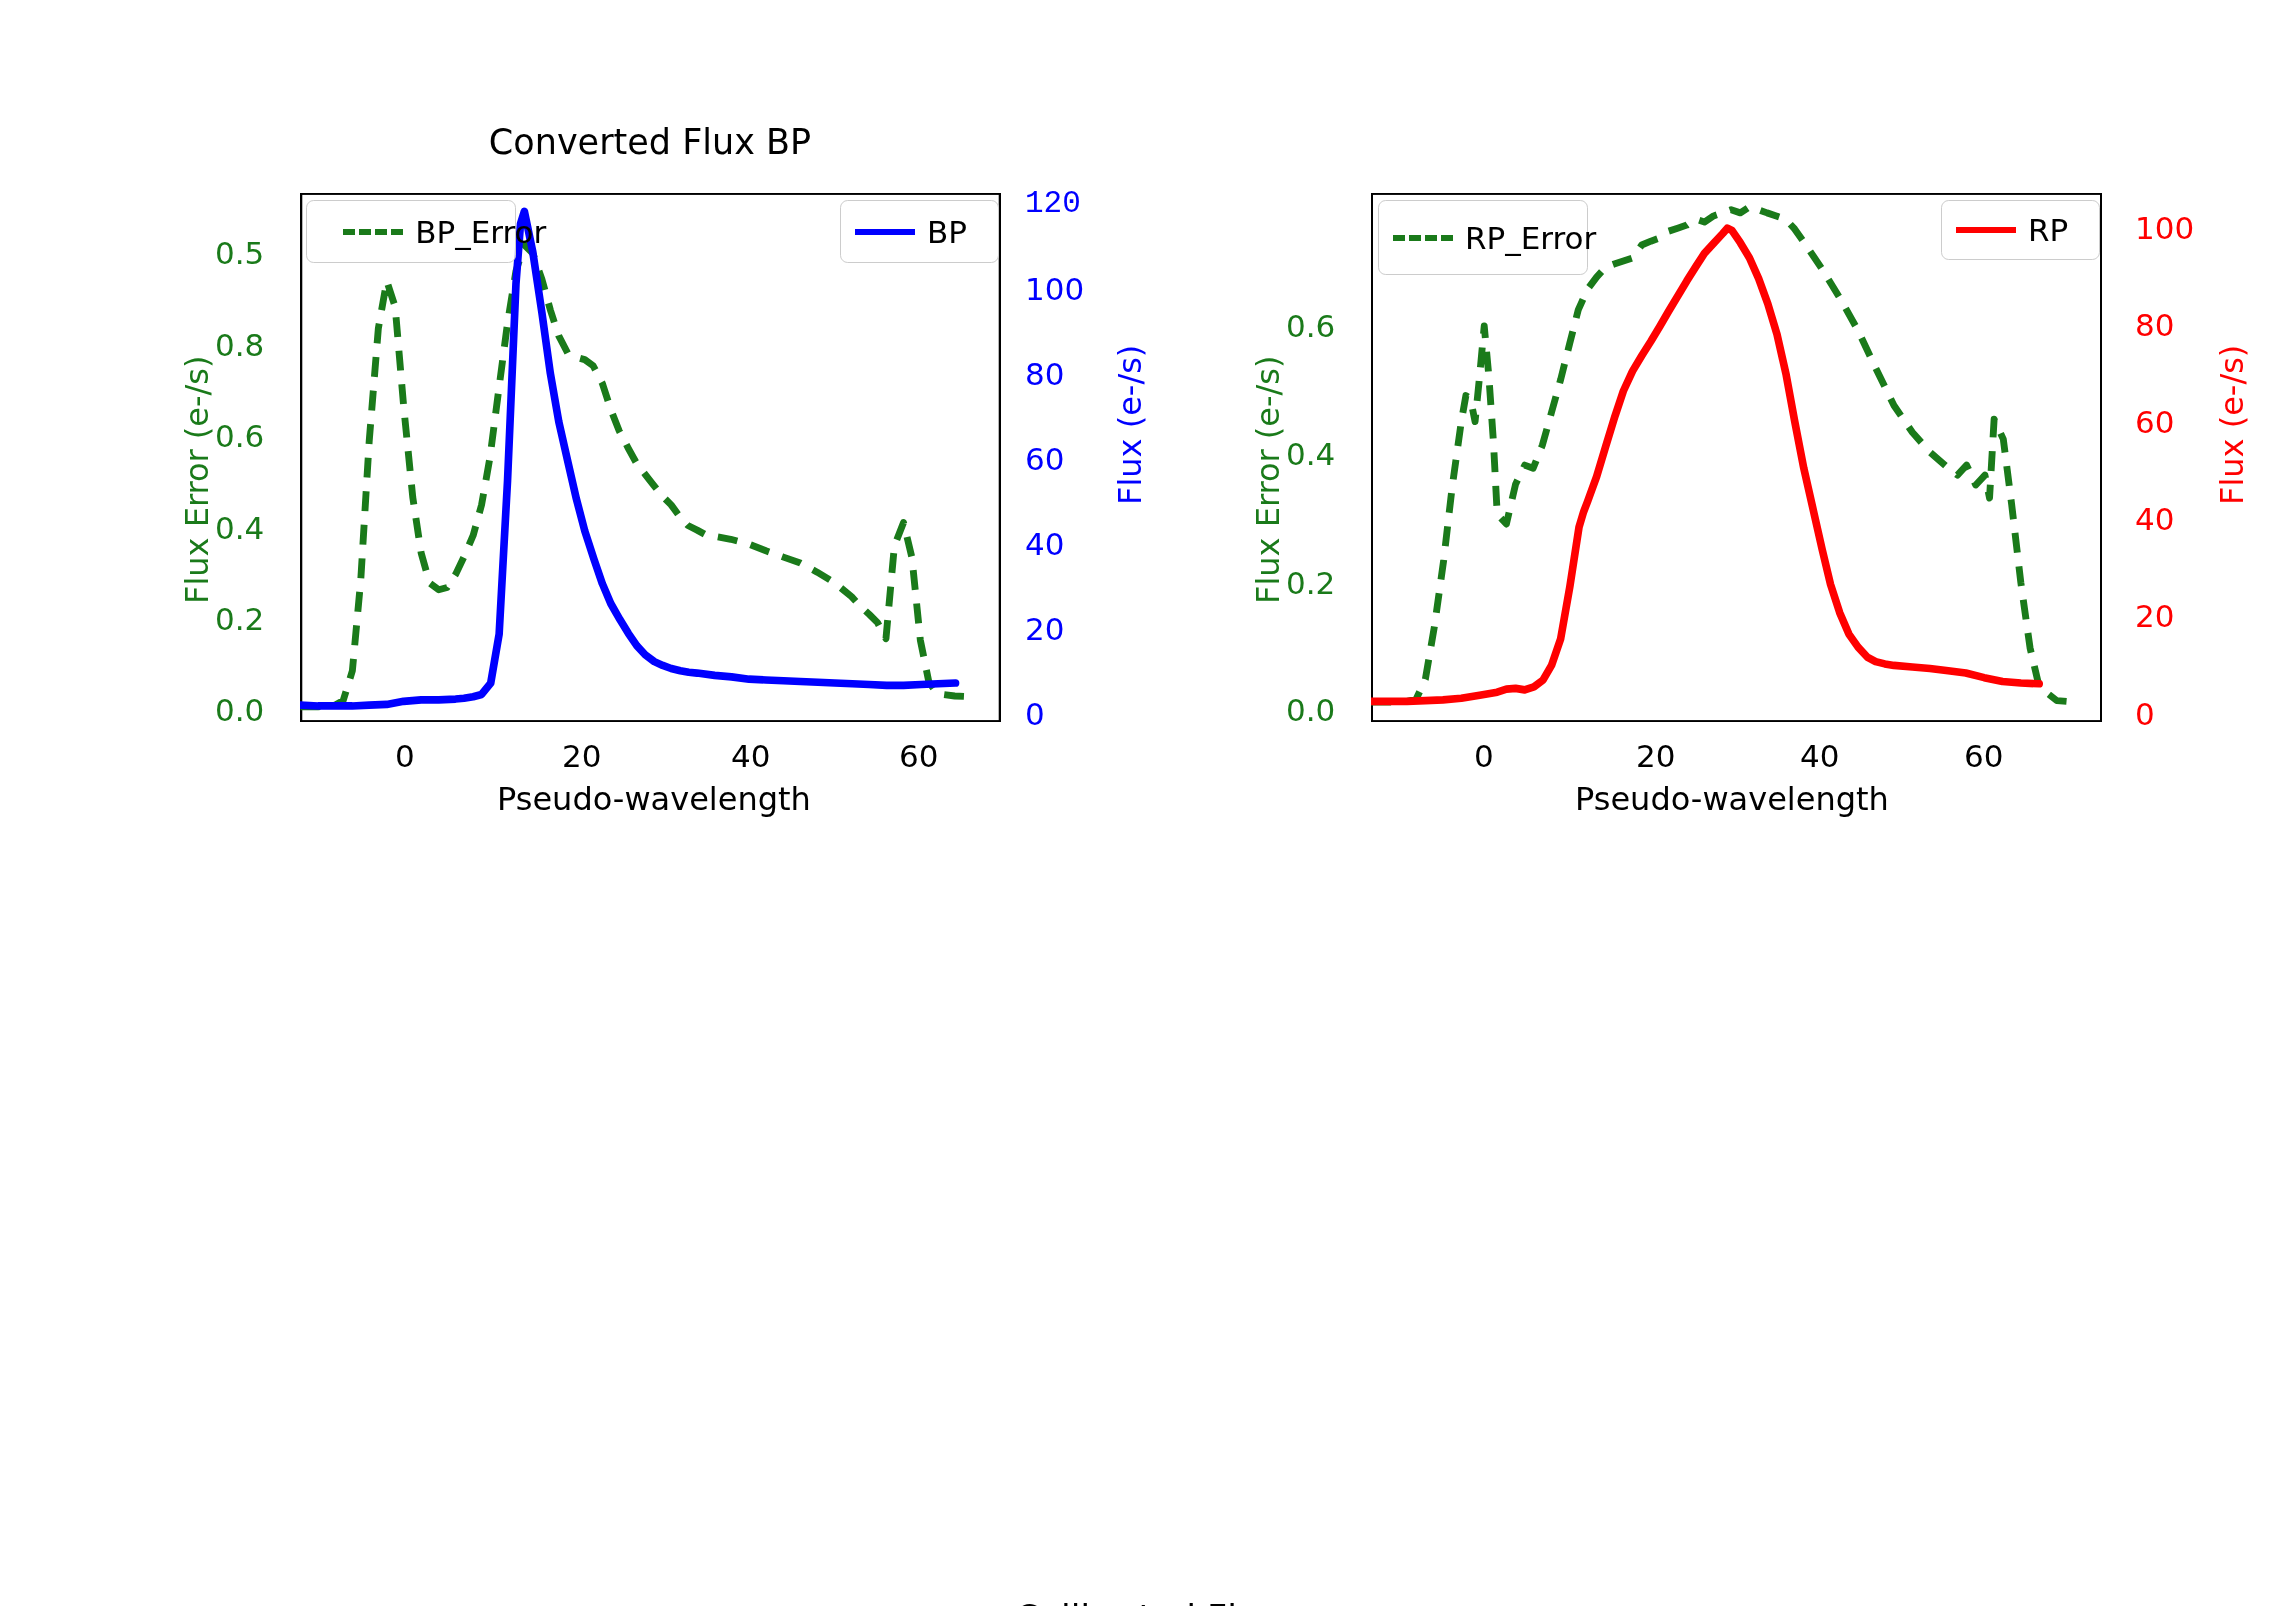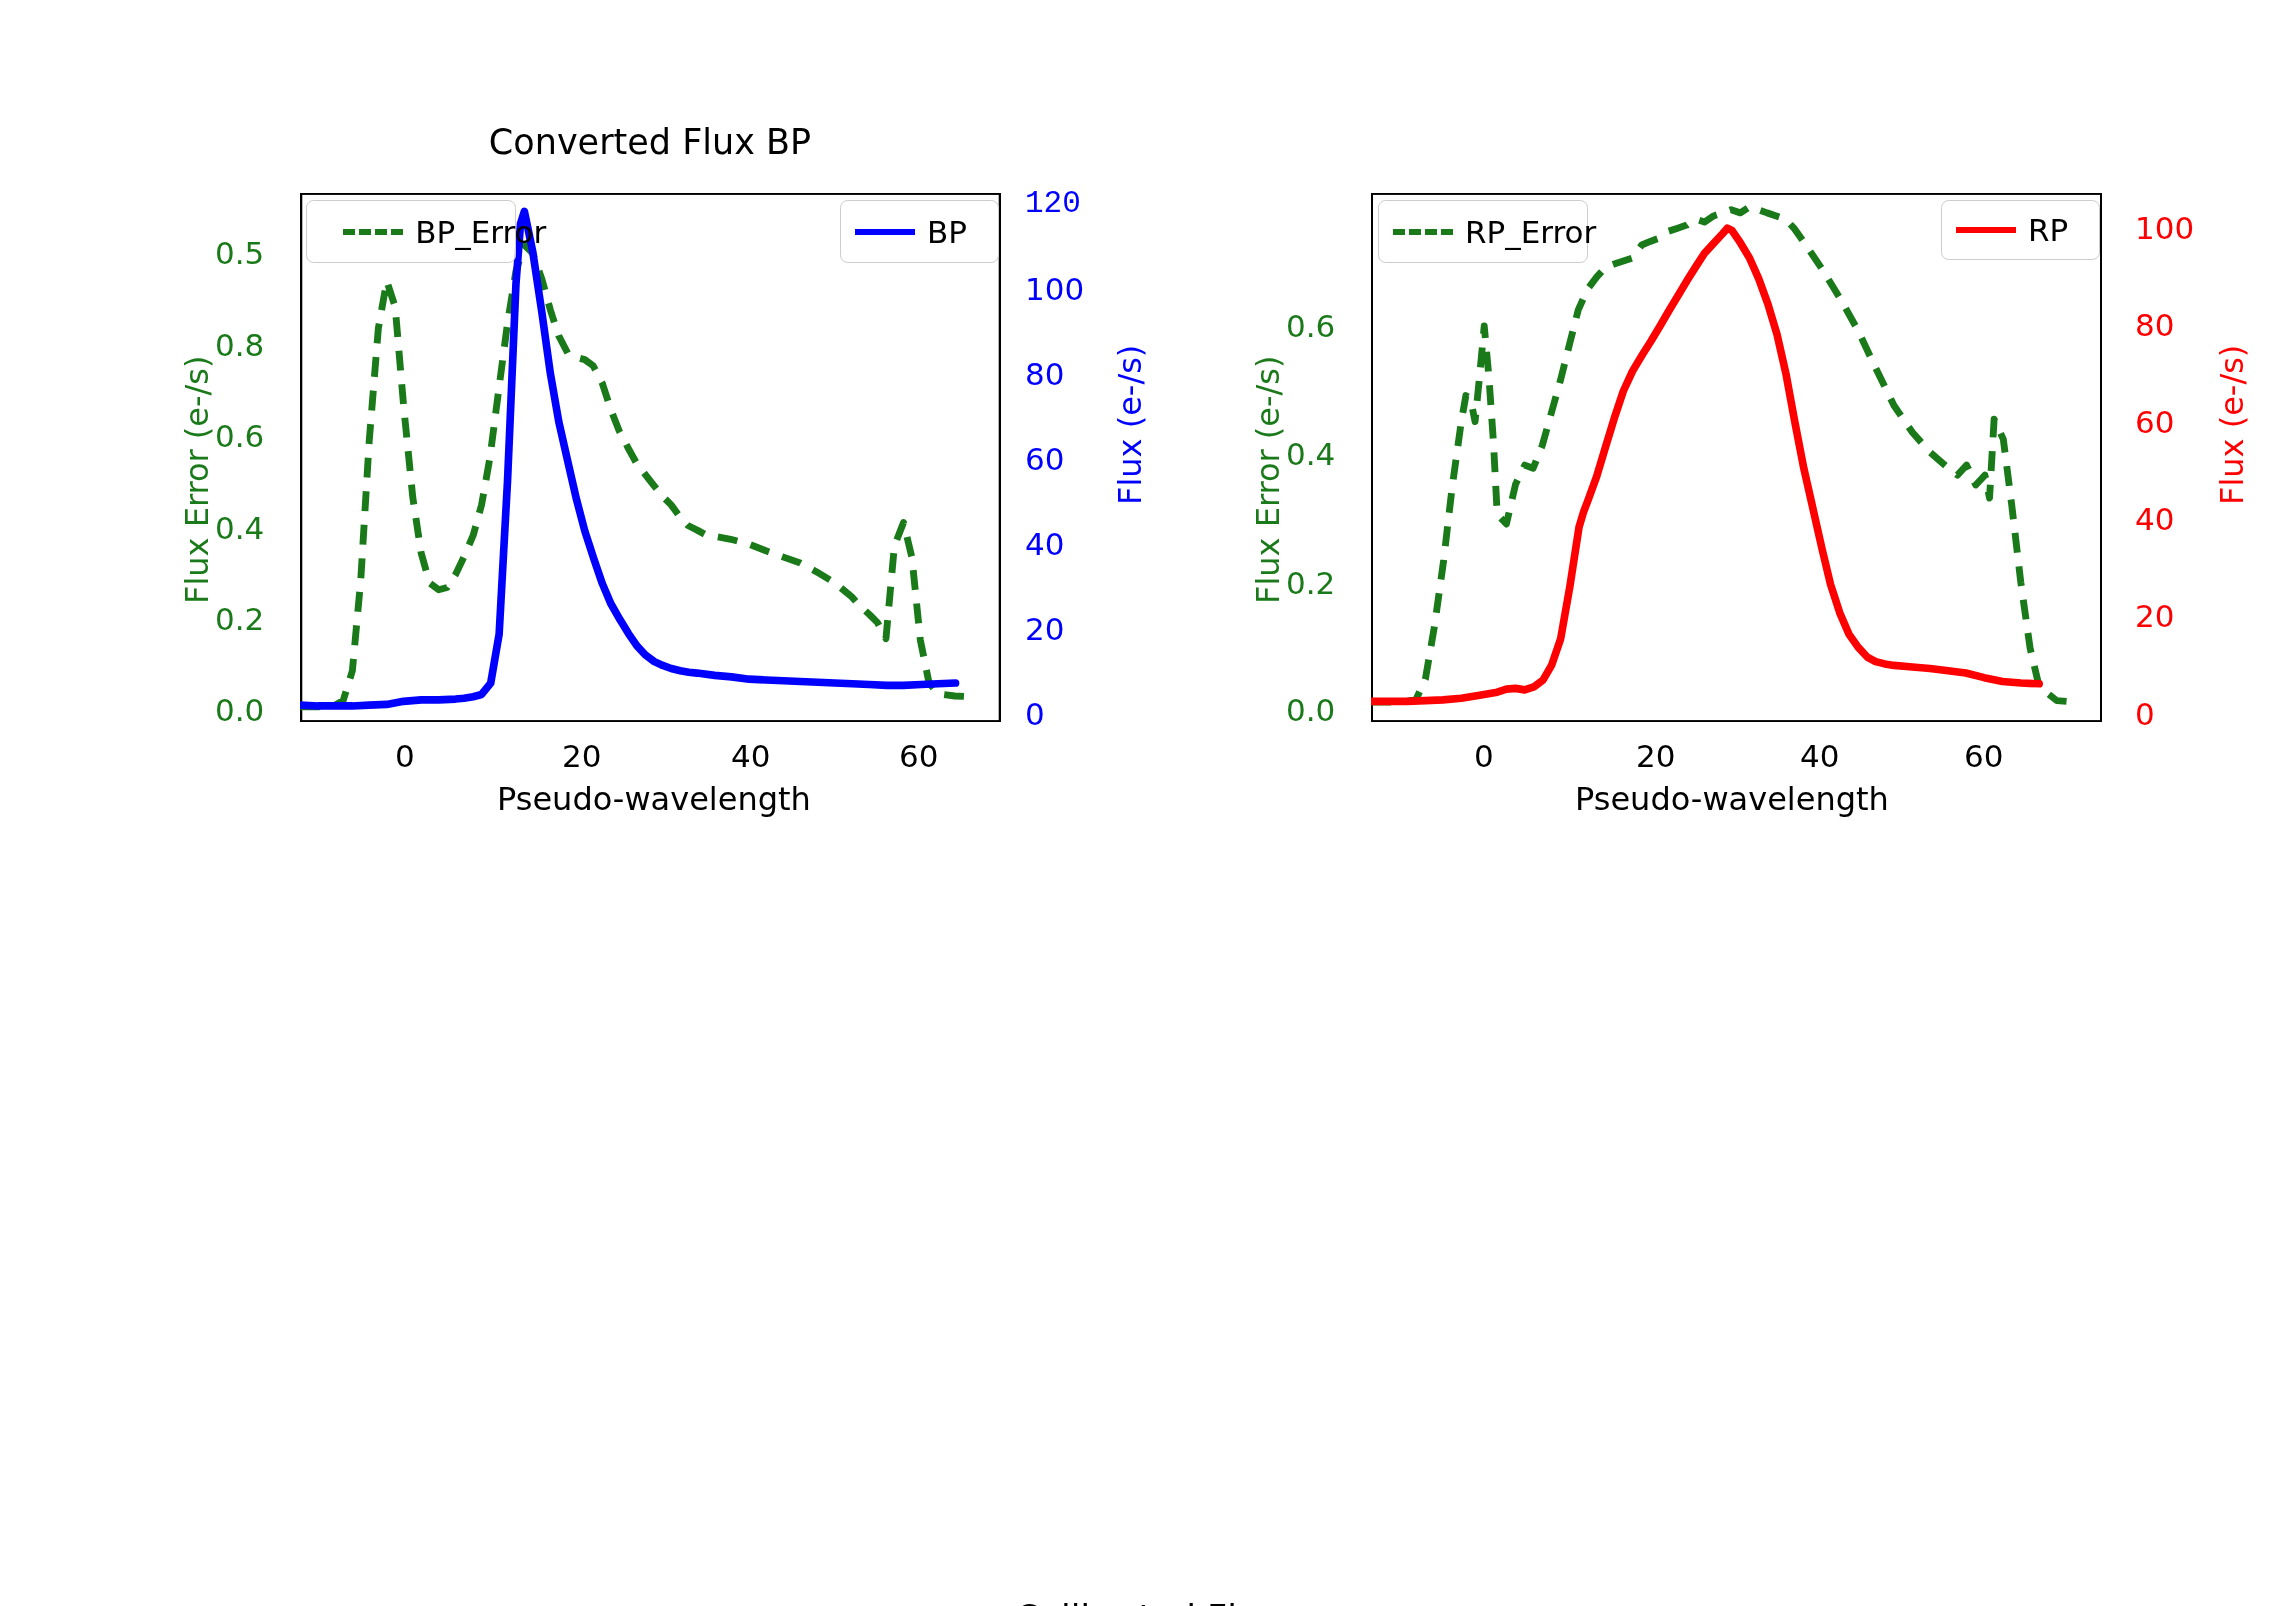--- a/index.html
+++ b/index.html
@@ -159,21 +159,21 @@
     <div class="tick-label black" style="left:816px; top:738px;">60</div>
 
     <svg style="position:absolute; left:223px; top:193px;" width="731" height="529" viewBox="0 0 956 692">
       <rect x="0" y="0" width="956" height="692" fill="#ffffff" stroke="#000000" stroke-width="5"></rect>
 
       <polyline fill="none" stroke="#1a7a1a" stroke-width="9" stroke-dasharray="26,18" stroke-linecap="butt" stroke-linejoin="round" points="0,666 24,666 47,665 59,662 71,636 83,566 95,480 106,385 118,299 124,265 130,269 136,299 142,239 148,174 154,239 160,325 165,420 177,433 189,381 201,356 212,360 224,330 236,287 248,244 260,196 271,153 283,126 295,110 307,97 318,93 330,89 342,85 354,68 366,63 377,59 389,50 401,46 413,42 424,34 436,38 448,30 460,26 471,22 483,26 495,18 507,22 518,26 530,30 542,34 554,47 566,64 589,98 613,137 637,180 661,231 684,278 708,313 731,339 755,360 767,369 779,356 791,382 803,369 809,399 815,296 827,322 838,408 850,510 862,595 874,646 897,664 921,666"></polyline>
 
       <polyline fill="none" stroke="#ff0000" stroke-width="10" stroke-linecap="round" stroke-linejoin="round" points="0,665 24,665 47,665 71,664 94,663 118,661 142,657 165,653 177,649 189,648 201,650 213,646 225,637 236,618 248,583 260,515 272,437 278,417 283,404 295,371 307,331 319,292 330,259 342,233 354,213 366,194 378,174 389,155 401,135 413,115 425,96 436,79 448,66 460,53 466,46 472,49 483,65 495,85 507,112 519,145 531,185 543,238 554,298 566,360 578,413 590,466 601,512 613,549 625,577 637,594 649,607 660,613 672,616 684,618 708,620 731,622 755,625 778,628 802,634 826,639 850,641 874,642"></polyline>
     </svg>
 
-    <div class="legend" style="left:230px; top:200px; width:210px; height:63px;">
+    <div class="legend" style="left:230px; top:200px; width:210px; height:75px;">
       <span class="sample dash-green"></span>
       <span class="lbl">RP_Error</span>
     </div>
     <div class="legend" style="left:793px; top:200px; width:159px; height:60px;">
       <span class="sample solid-red"></span>
       <span class="lbl">RP</span>
     </div>
   </div>
 
   <div class="panel" style="left:0px; top:811px; width:2295px; height:796px;">

